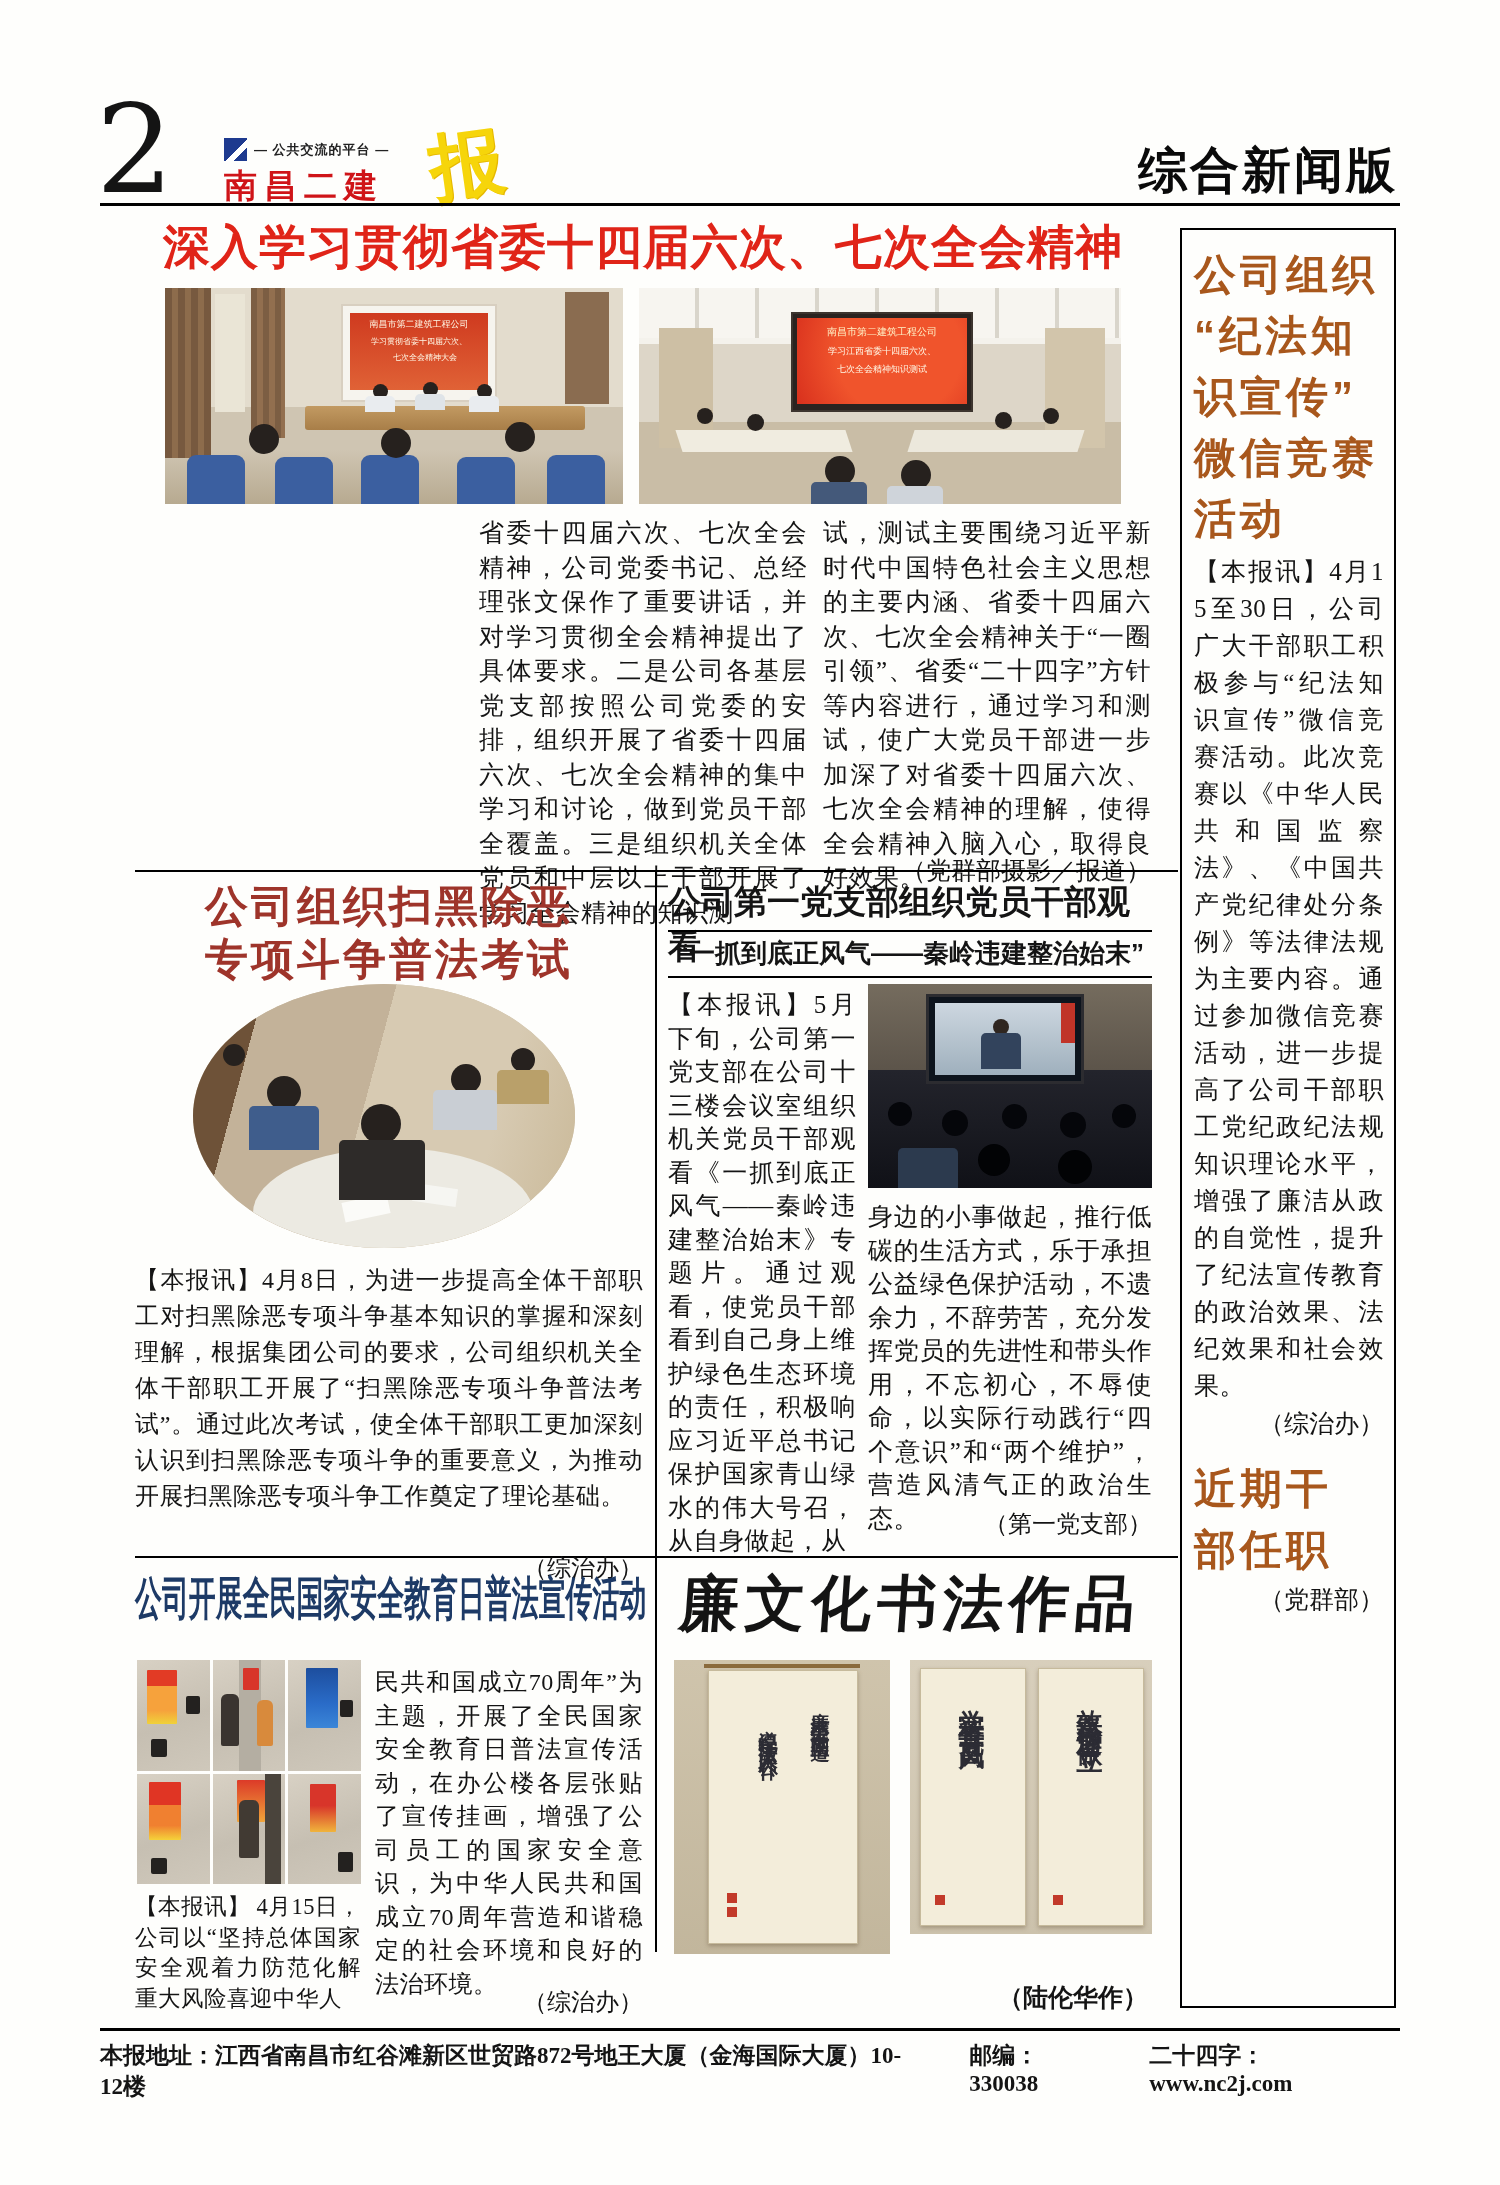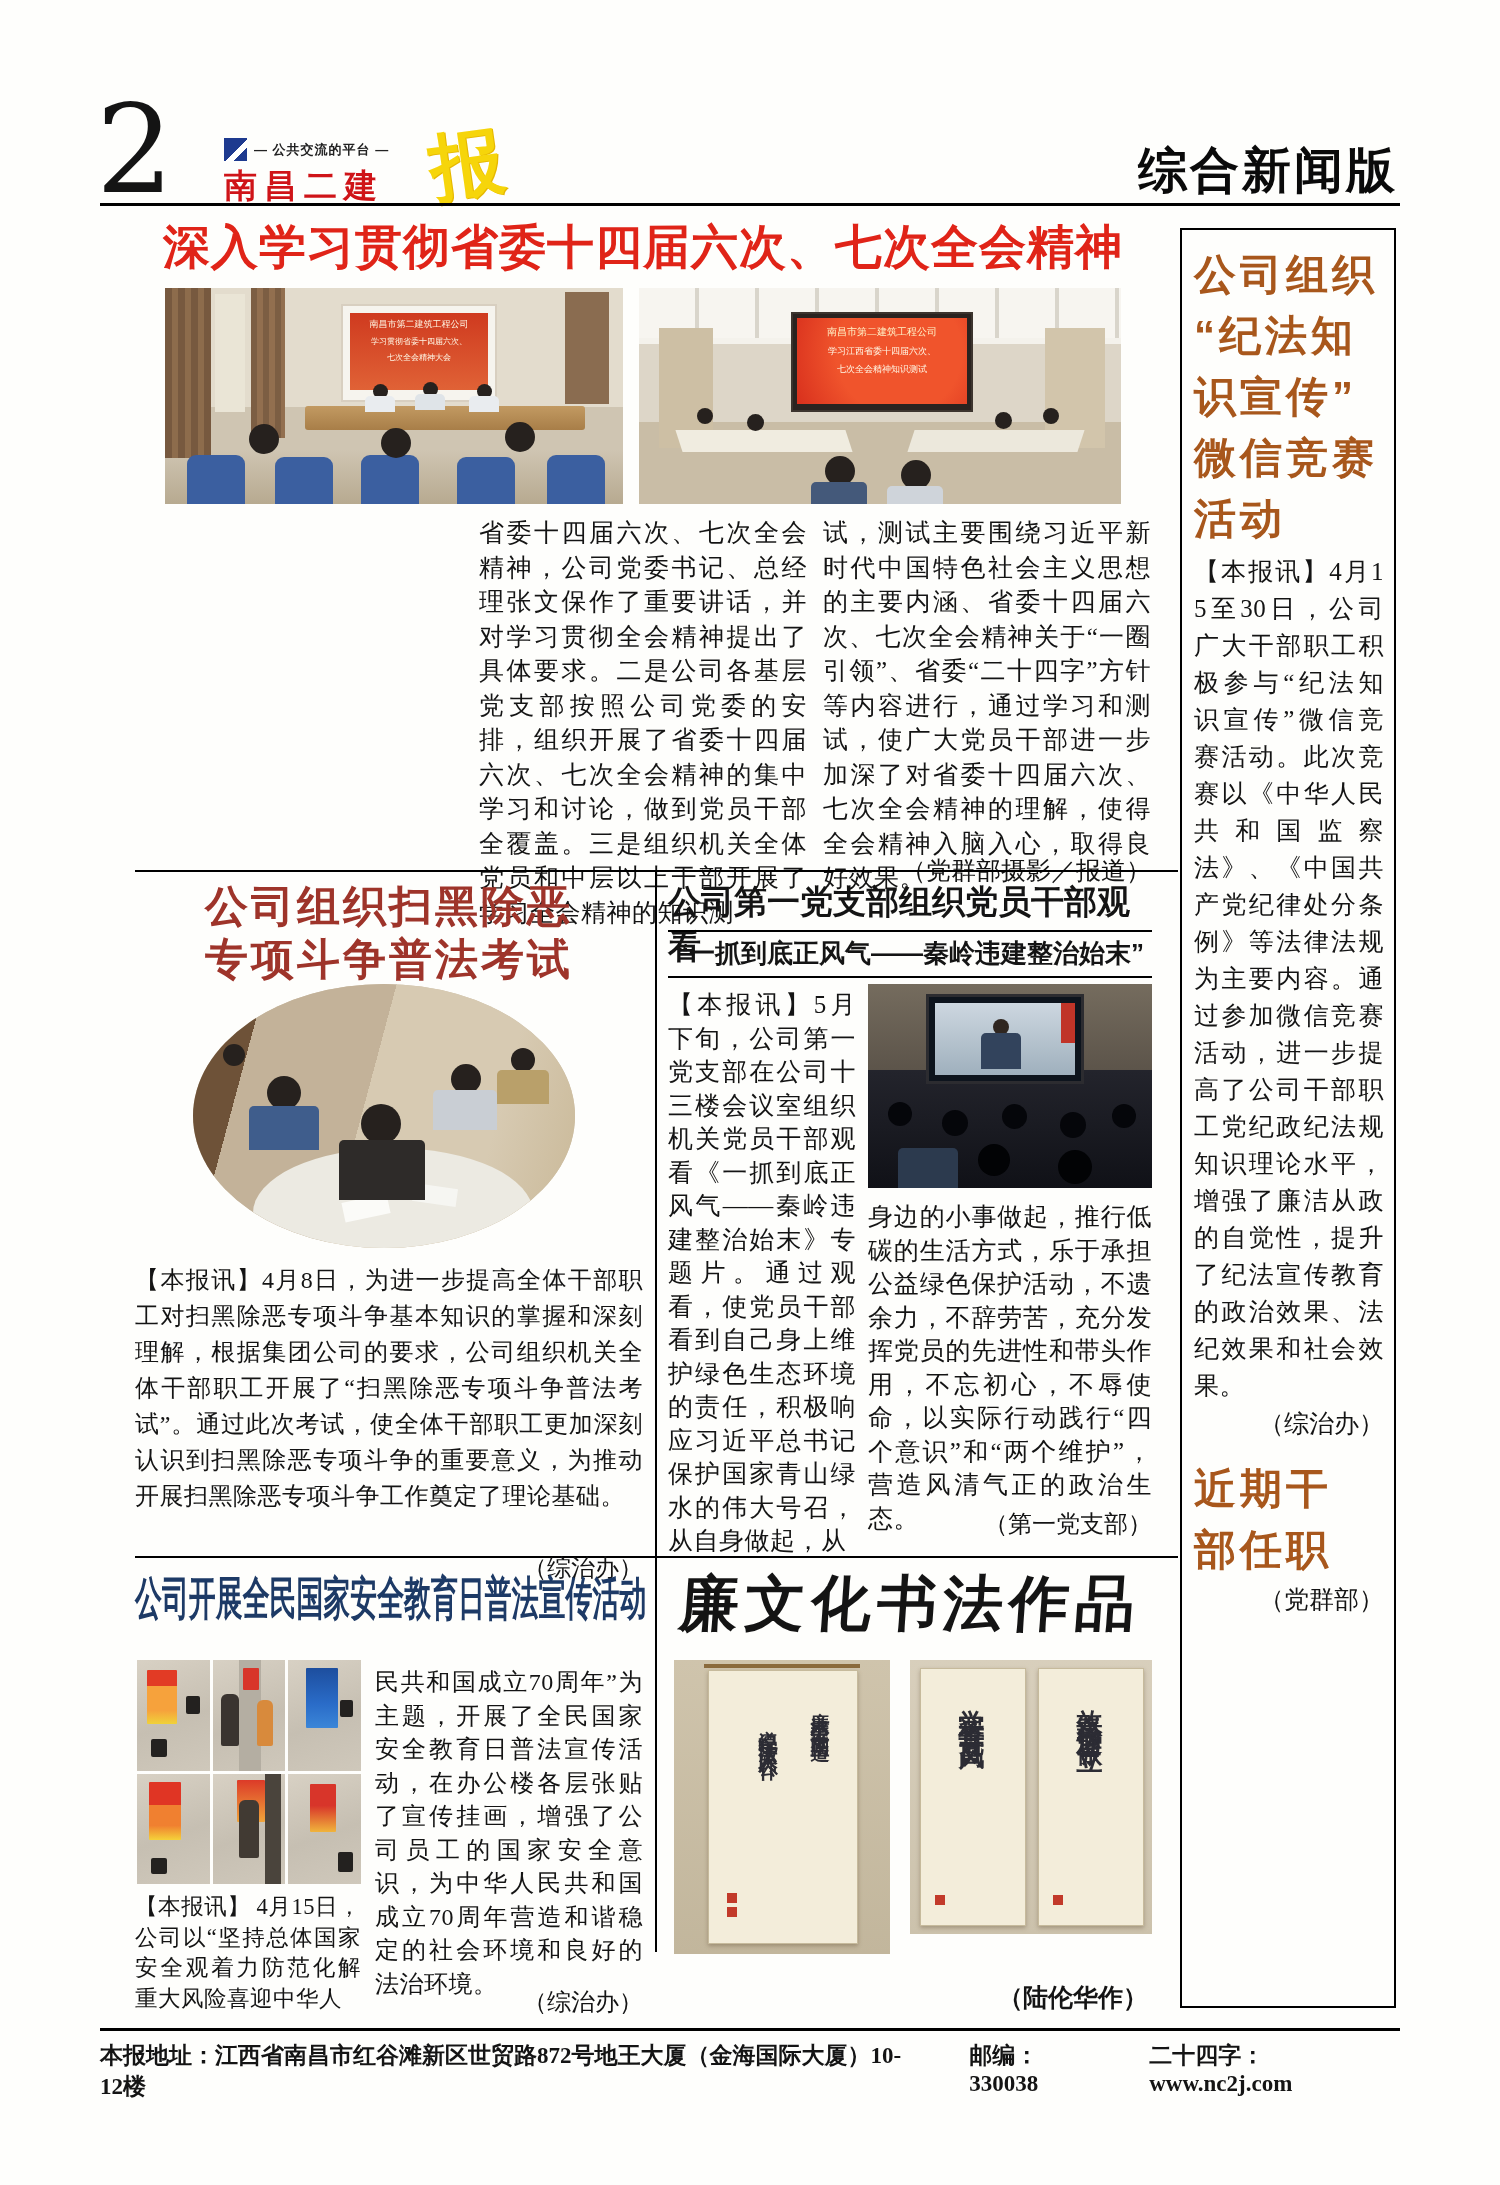--- a/index.html
+++ b/index.html
@@ -106,21 +106,21 @@
     <div class="abs photo" style="left:30px;top:72px;width:458px;height:216px;">
       <div class="abs" style="left:0;top:0;width:100%;height:100%;background:linear-gradient(#e3dccd 0 55%,#cfc5b2 55% 75%,#b7a audience990 100%);background:linear-gradient(#e3dccd 0 55%,#cfc5b2 55% 75%,#b7aa90 100%);"></div>
       <div class="abs" style="left:0;top:0;width:46px;height:170px;background:repeating-linear-gradient(90deg,#77593f 0 7px,#8d6c4c 7px 13px);"></div>
       <div class="abs" style="left:86px;top:0;width:34px;height:150px;background:repeating-linear-gradient(90deg,#7c5e43 0 6px,#926f4f 6px 12px);"></div>
       <div class="abs" style="left:50px;top:6px;width:30px;height:118px;background:#eae5d6;"></div>
       <div class="abs" style="right:14px;top:4px;width:44px;height:112px;background:#8a6c50;"></div>
       <div class="abs" style="left:176px;top:16px;width:152px;height:94px;background:#f6f4ee;border:2px solid #d8cfc0;">
         <div class="abs" style="left:7px;top:7px;right:7px;bottom:10px;background:linear-gradient(#cf3a1f,#e06236);">
           <div class="screen-text" style="top:6px;font-size:9px;">南昌市第二建筑工程公司</div>
           <div class="screen-text" style="top:24px;font-size:8px;">学习贯彻省委十四届六次、</div>
-          <div class="screen-text" style="top:40px;font-size:8px;">七次全会精神大会</div>
+          <div class="screen-text" style="top:40px;font-size:8px;padding-left:6px;">七次全会精神大会</div>
         </div>
       </div>
       <div class="abs" style="left:140px;top:118px;width:280px;height:24px;background:linear-gradient(#c29a62,#a87e48);border-radius:3px;"></div>
       <span class="head" style="left:208px;top:96px;width:15px;height:15px;"></span>
       <span class="head" style="left:258px;top:94px;width:15px;height:15px;"></span>
       <span class="head" style="left:312px;top:96px;width:15px;height:15px;"></span>
       <span class="shirt" style="left:200px;top:108px;width:30px;height:16px;background:#e9ecef;"></span>
       <span class="shirt" style="left:250px;top:106px;width:30px;height:16px;background:#dfe4e8;"></span>
       <span class="shirt" style="left:304px;top:108px;width:30px;height:16px;background:#e9ecef;"></span>
       <span class="chair" style="left:22px;bottom:-6px;"></span>

